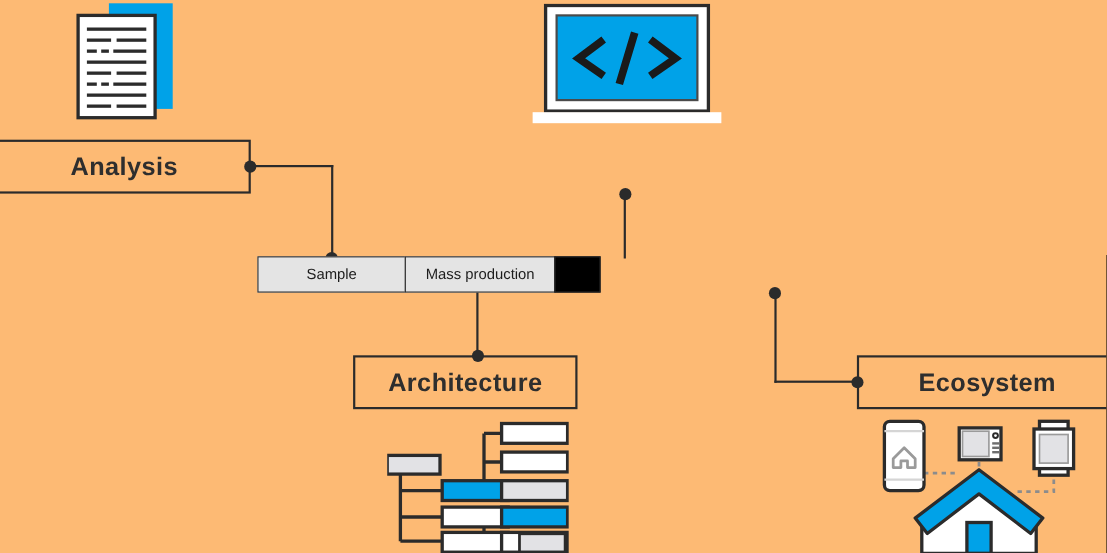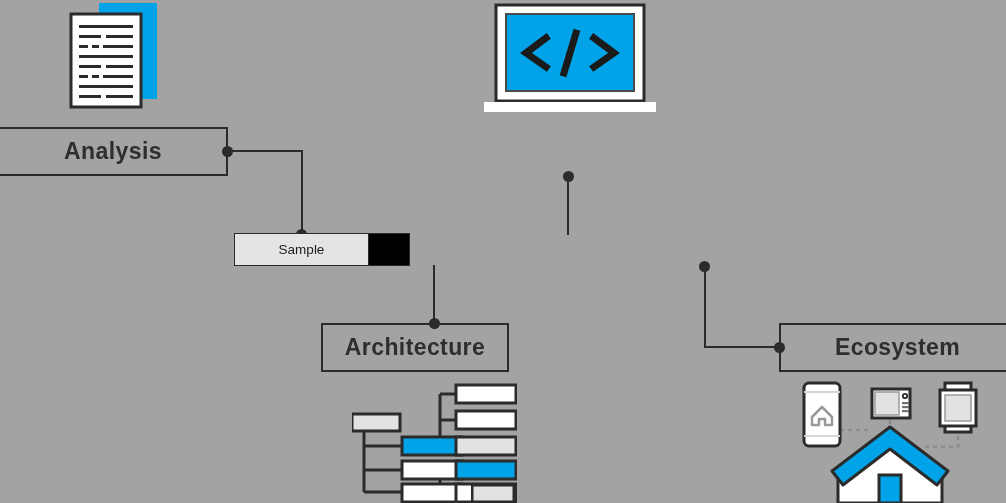--- a/index.html
+++ b/index.html
@@ -5,21 +5,21 @@
 <style>
   html,body{margin:0;padding:0;background:#000;}
   body{
     font-family:"Liberation Sans","DejaVu Sans",sans-serif;
     -webkit-font-smoothing:antialiased;
   }
   #stage{
     position:relative;
     width:1006px;
     height:503px;
-    background:#a3a3a3;
+    background:#fdba74;
     overflow:hidden;
   }
 
   
   .phase-box{
     position:absolute;
     box-sizing:border-box;
     border:2px solid #2b2b2b;
     background:transparent;
     display:flex;
@@ -119,21 +119,21 @@
 
       <rect x="0" y="99" width="172" height="10" fill="#ffffff"></rect>
     </svg>
   </div>
 
   <div class="phase-box" style="left:-2px;top:127px;width:230px;height:49px;">
     <span class="phase-label">Analysis</span>
   </div>
 
 
-  <div class="phase-box" style="left:321px;top:323px;width:188px;height:49px;">
+  <div class="phase-box" style="left:321px;top:323px;width:204px;height:49px;">
     <span class="phase-label">Architecture</span>
   </div>
 
   <div class="phase-box" style="left:779px;top:323px;width:237px;height:49px;">
     <span class="phase-label">Ecosystem</span>
   </div>
 
   <div class="conn h" style="left:227px;top:150px;width:76px;"></div>
   <div class="conn v" style="left:301px;top:150px;height:85px;"></div>
   <div class="node-dot" style="left:222px;top:146px;"></div>
@@ -146,20 +146,23 @@
   <div class="node-dot" style="left:429px;top:318px;"></div>
 
   <div class="conn v" style="left:704px;top:265px;height:83px;"></div>
   <div class="conn h" style="left:704px;top:346px;width:80px;"></div>
   <div class="node-dot" style="left:699px;top:261px;"></div>
   <div class="node-dot" style="left:774px;top:342px;"></div>
 
   <div id="timeline">
     <div class="tl-cell" style="width:135px;">
       <span>Sample</span>
+    </div>
+    <div class="tl-cell" style="width:137px;">
+      <span>Mass production</span>
     </div>
     <div class="tl-cell empty" style="width:42px;">
       <span></span>
     </div>
   </div>
 
   <div class="illus" style="left:352px;top:380px;">
     <svg width="165" height="123" viewBox="0 0 165 123">
       <g stroke="#2b2b2b" stroke-width="3" fill="none">
 

